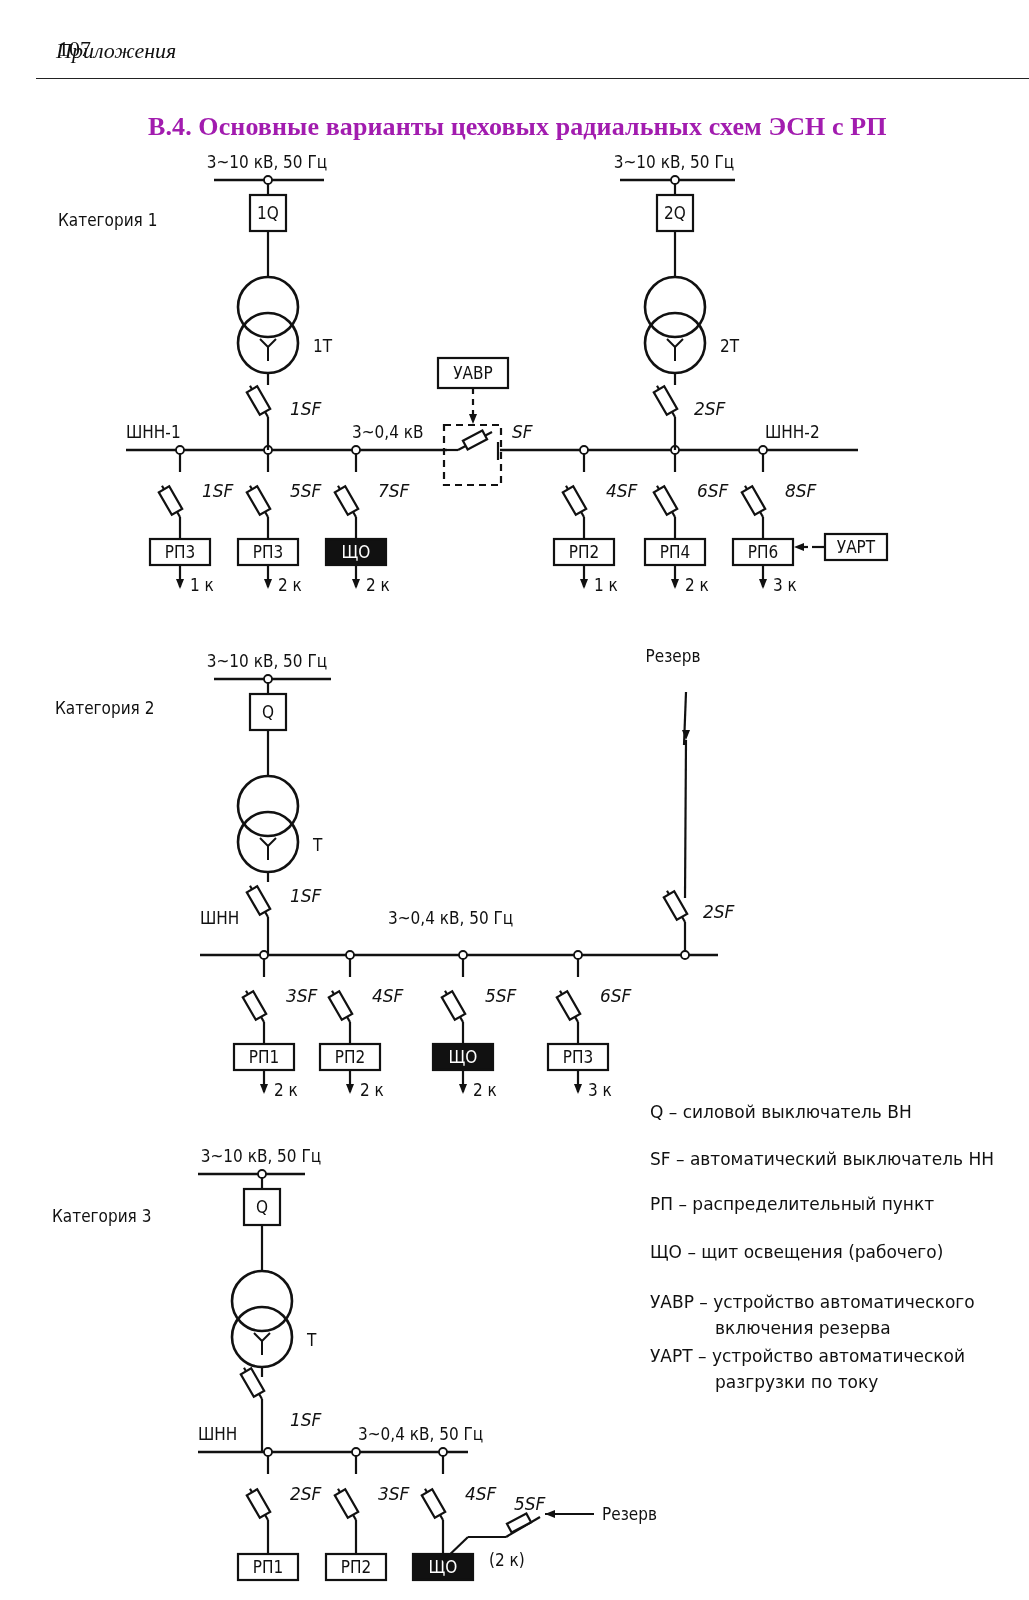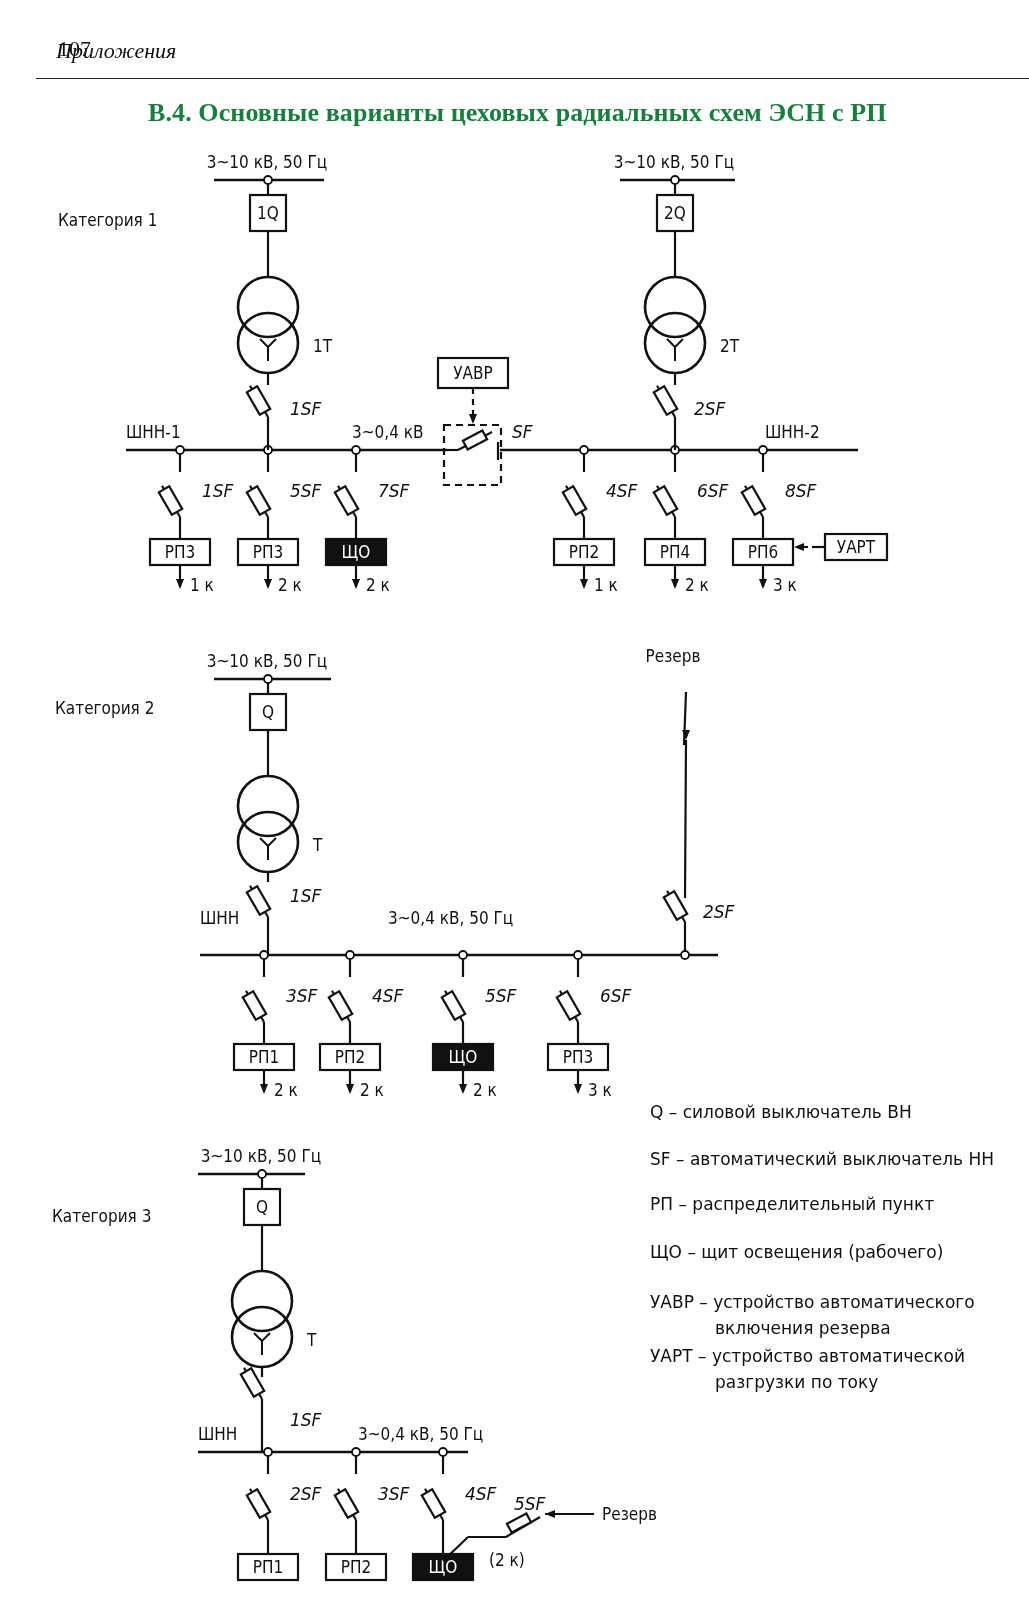--- a/index.html
+++ b/index.html
@@ -1,20 +1,20 @@
 <!DOCTYPE html>
 <html><head>
 <meta charset="utf-8">
 <style>
   html, body { margin: 0; padding: 0; background: #ffffff; }
   body { width: 1029px; height: 1600px; position: relative; overflow: hidden; color: #111; }
   .page-num { position: absolute; left: 58px; top: 36px; font-family: "Liberation Serif", serif; font-size: 22px; color: #111; }
   .running-head { position: absolute; left: 16px; width: 1029px; top: 38px; text-align: left; font-family: "Liberation Serif", serif; font-style: italic; font-size: 22px; color: #111; padding-left: 40px; box-sizing: border-box; }
   .head-rule { position: absolute; left: 36px; top: 78px; width: 993px; height: 0; border-top: 1.5px solid #222; }
-  .section-title { position: absolute; left: 148px; top: 98px; font-family: "Liberation Serif", serif; font-weight: bold; font-size: 26px; color: #15803d; letter-spacing: 0.1px; }
+  .section-title { position: absolute; left: 148px; top: 112px; font-family: "Liberation Serif", serif; font-weight: bold; font-size: 26px; color: #a21caf; letter-spacing: 0.1px; }
   #diagram { position: absolute; left: 0; top: 0; }
   svg text { font-family: "DejaVu Sans", sans-serif; fill: #111; }
   .lbl { font-size: 17px; font-stretch: condensed; }
   .lbl-i { font-size: 17px; font-style: italic; }
   .legend-text { font-size: 17px; }
 </style>
 </head>
 <body>
 
 <div class="page-num">107</div>

